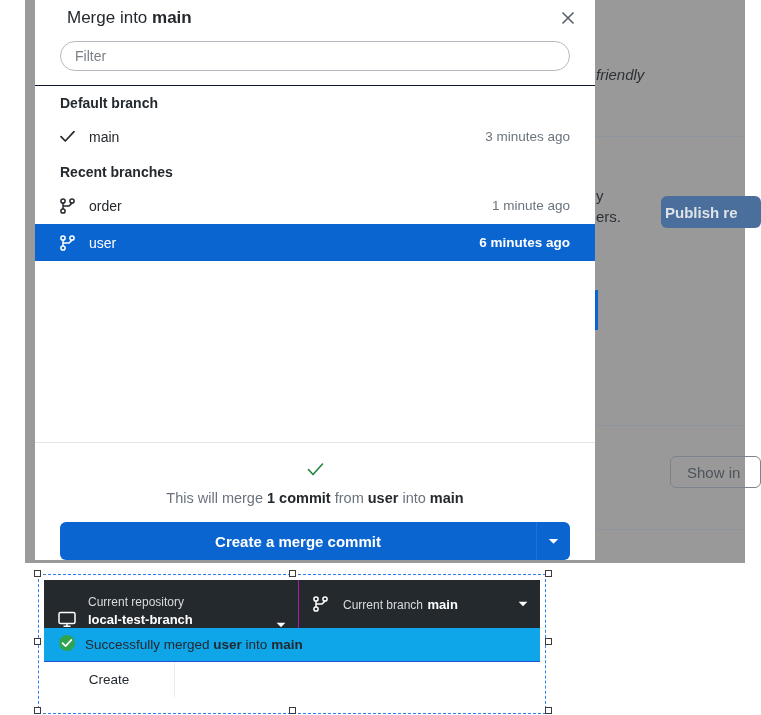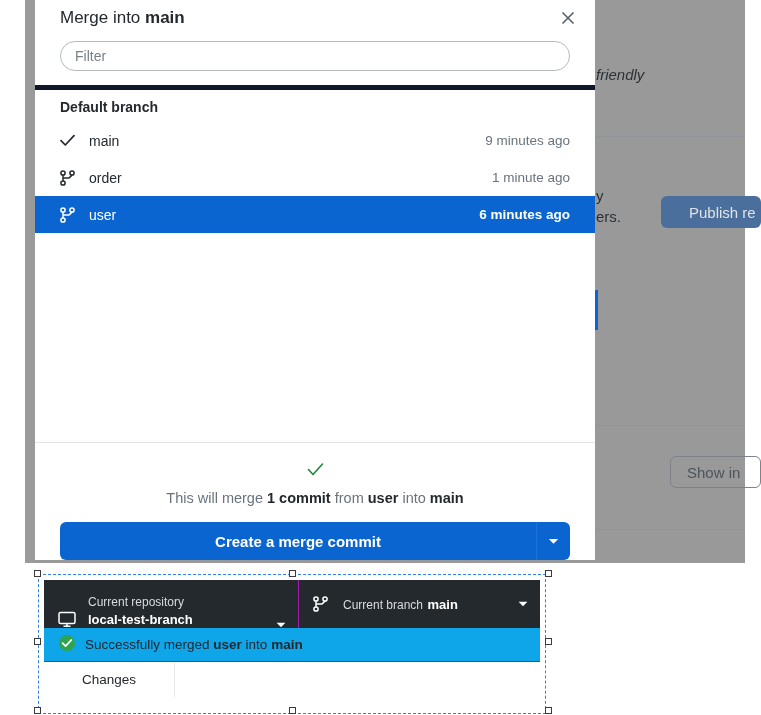--- a/index.html
+++ b/index.html
@@ -75,24 +75,25 @@
     position: absolute;
     left: 661px; top: 196px;
     height: 32px;
     min-width: 100px;
     background: #4a6f9c;
     border-radius: 6px;
     color: #dfe3e8;
     font-size: 15px;
     display: flex;
     align-items: center;
-    padding-left: 28px;
+    padding-left: 4px;
     box-sizing: border-box;
     white-space: nowrap;
     overflow: hidden;
+    font-weight: bold;
   }
   .bg-ghost-btn {
     position: absolute;
     height: 32px;
     border: 1px solid #7d838b;
     border-radius: 6px;
     color: #4e545c;
     font-size: 15px;
     display: flex;
     align-items: center;
@@ -121,20 +122,21 @@
     box-sizing: border-box;
     display: flex;
     flex-direction: column;
   }
   .dlg-header {
     height: 36px;
     display: flex;
     align-items: center;
     padding: 0 14px 0 25px;
     flex: 0 0 auto;
+    margin-left: 7px;
   }
   .dlg-title {
     font-size: 17px;
     color: #24292e;
     font-weight: 400;
     flex: 1 1 auto;
   }
   .dlg-title b { font-weight: 700; }
   .close-btn {
     width: 26px; height: 26px;
@@ -162,21 +164,21 @@
     font-size: 14px;
     color: #24292e;
     font-family: "Liberation Sans", sans-serif;
     outline: none;
     background: #fff;
   }
   .filter-input::placeholder { color: #7a7f86; }
 
   .branch-scroll {
     flex: 1 1 auto;
-    border-top: 5px solid #0f172a;
+    border-top: 1px solid #0f172a;
     border-bottom: 1px solid #e1e4e8;
     overflow: hidden;
     position: relative;
   }
   .group-header {
     font-size: 14px;
     font-weight: 700;
     color: #24292e;
     padding: 8px 25px 6px 25px;
     line-height: 18px;
@@ -448,23 +450,24 @@
 
     <div class="group-header">Default branch</div>
 
     <div class="branch-row">
       <span class="branch-icon">
         <svg width="15" height="13" viewBox="0 0 15 13" aria-hidden="true">
           <path d="M1 6.6 L5.3 11 L14 1.6" stroke="#24292e" stroke-width="1.7" fill="none" stroke-linecap="round" stroke-linejoin="round"></path>
         </svg>
       </span>
       <span class="branch-name">main</span>
-      <span class="branch-time">9 minutes ago</span>
-    </div>
-
+      <span class="branch-time">3 minutes ago</span>
+    </div>
+
+    <div class="group-header">Recent branches</div>
 
     <div class="branch-row">
       <span class="branch-icon">
         <svg width="15" height="16" viewBox="0 0 15 16" aria-hidden="true">
           <circle cx="3" cy="3" r="2.1" stroke="#24292e" stroke-width="1.5" fill="none"></circle>
           <circle cx="3" cy="13" r="2.1" stroke="#24292e" stroke-width="1.5" fill="none"></circle>
           <circle cx="12" cy="3" r="2.1" stroke="#24292e" stroke-width="1.5" fill="none"></circle>
           <path d="M3 5.1 L3 10.9" stroke="#24292e" stroke-width="1.5" fill="none"></path>
           <path d="M3 8 L9 8 L12 5.1" stroke="#24292e" stroke-width="1.5" fill="none"></path>
         </svg>
@@ -557,21 +560,21 @@
       <svg width="18" height="18" viewBox="0 0 18 18" aria-hidden="true">
         <circle cx="9" cy="9" r="8" fill="#2ea44f"></circle>
         <path d="M4.6 9.2 L7.6 12.2 L13.4 5.9" stroke="#ffffff" stroke-width="1.7" fill="none" stroke-linecap="round" stroke-linejoin="round"></path>
       </svg>
     </span>
     <span class="gd-banner-text"><span>Successfully merged </span><b>user</b><span> into </span><b>main</b></span>
   </div>
 
   <div class="gd-tabs">
     <div class="gd-tab">
-      <span>Changes</span>
+      <span>Create</span>
     </div>
     <div class="gd-tab-rest"></div>
   </div>
 
   <div class="sel-outline"></div>
   <div class="handle" style="left:-10px;  top:-10px;"></div>
   <div class="handle" style="left:245px;  top:-10px;"></div>
   <div class="handle" style="left:501px;  top:-10px;"></div>
   <div class="handle" style="left:-10px;  top:58px;"></div>
   <div class="handle" style="left:501px;  top:58px;"></div>

